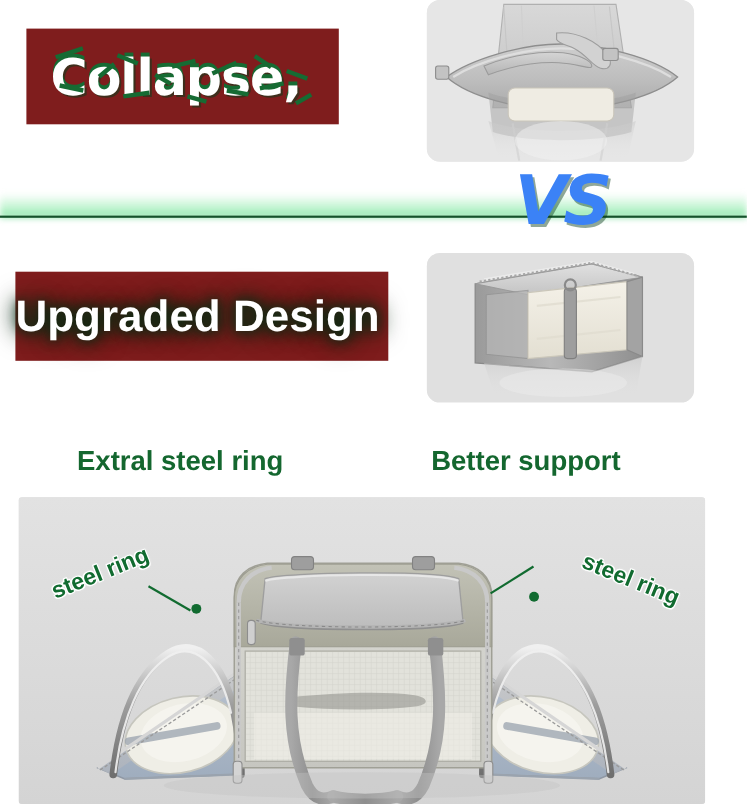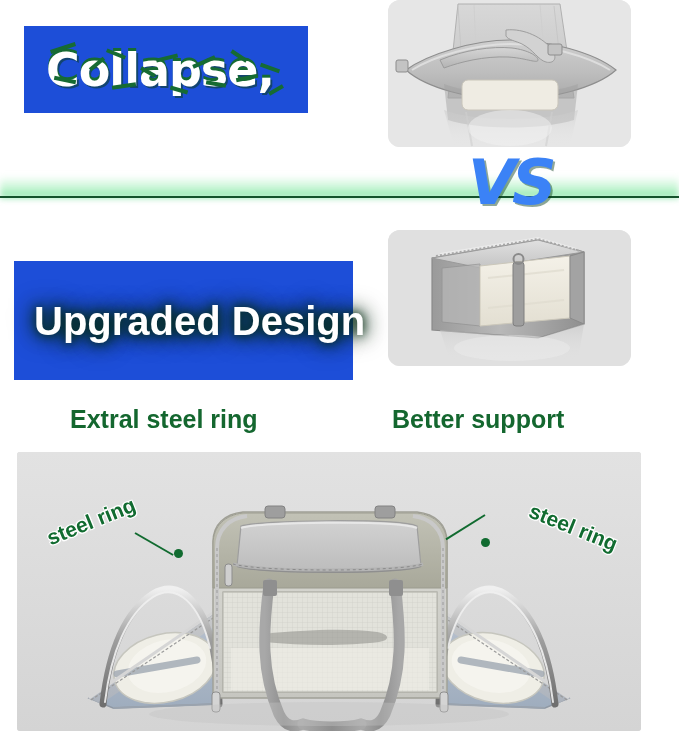--- a/index.html
+++ b/index.html
@@ -18,34 +18,34 @@
     position: absolute;
     left: 0; top: 0;
     width: 679px;
     height: 736px;
     background: #ffffff;
   }
 
   
   .banner {
     position: absolute;
-    background: #1d4ed8;
+    background: #7f1d1d;
     display: flex;
     align-items: center;
     box-sizing: border-box;
   }
   #banner-collapse {
     left: 24px; top: 26px;
     width: 284px; height: 87px;
     padding-left: 22px;
   }
   #banner-upgraded {
-    left: 14px; top: 261px;
-    width: 339px; height: 119px;
-    padding-left: 20px;
+    left: 14px; top: 247px;
+    width: 339px; height: 81px;
+    padding-left: 0;
   }
   .banner-text {
     color: #ffffff;
     font-weight: 700;
     line-height: 1;
     white-space: nowrap;
   }
   #collapse-text {
     font-size: 46px;
     letter-spacing: -1px;

